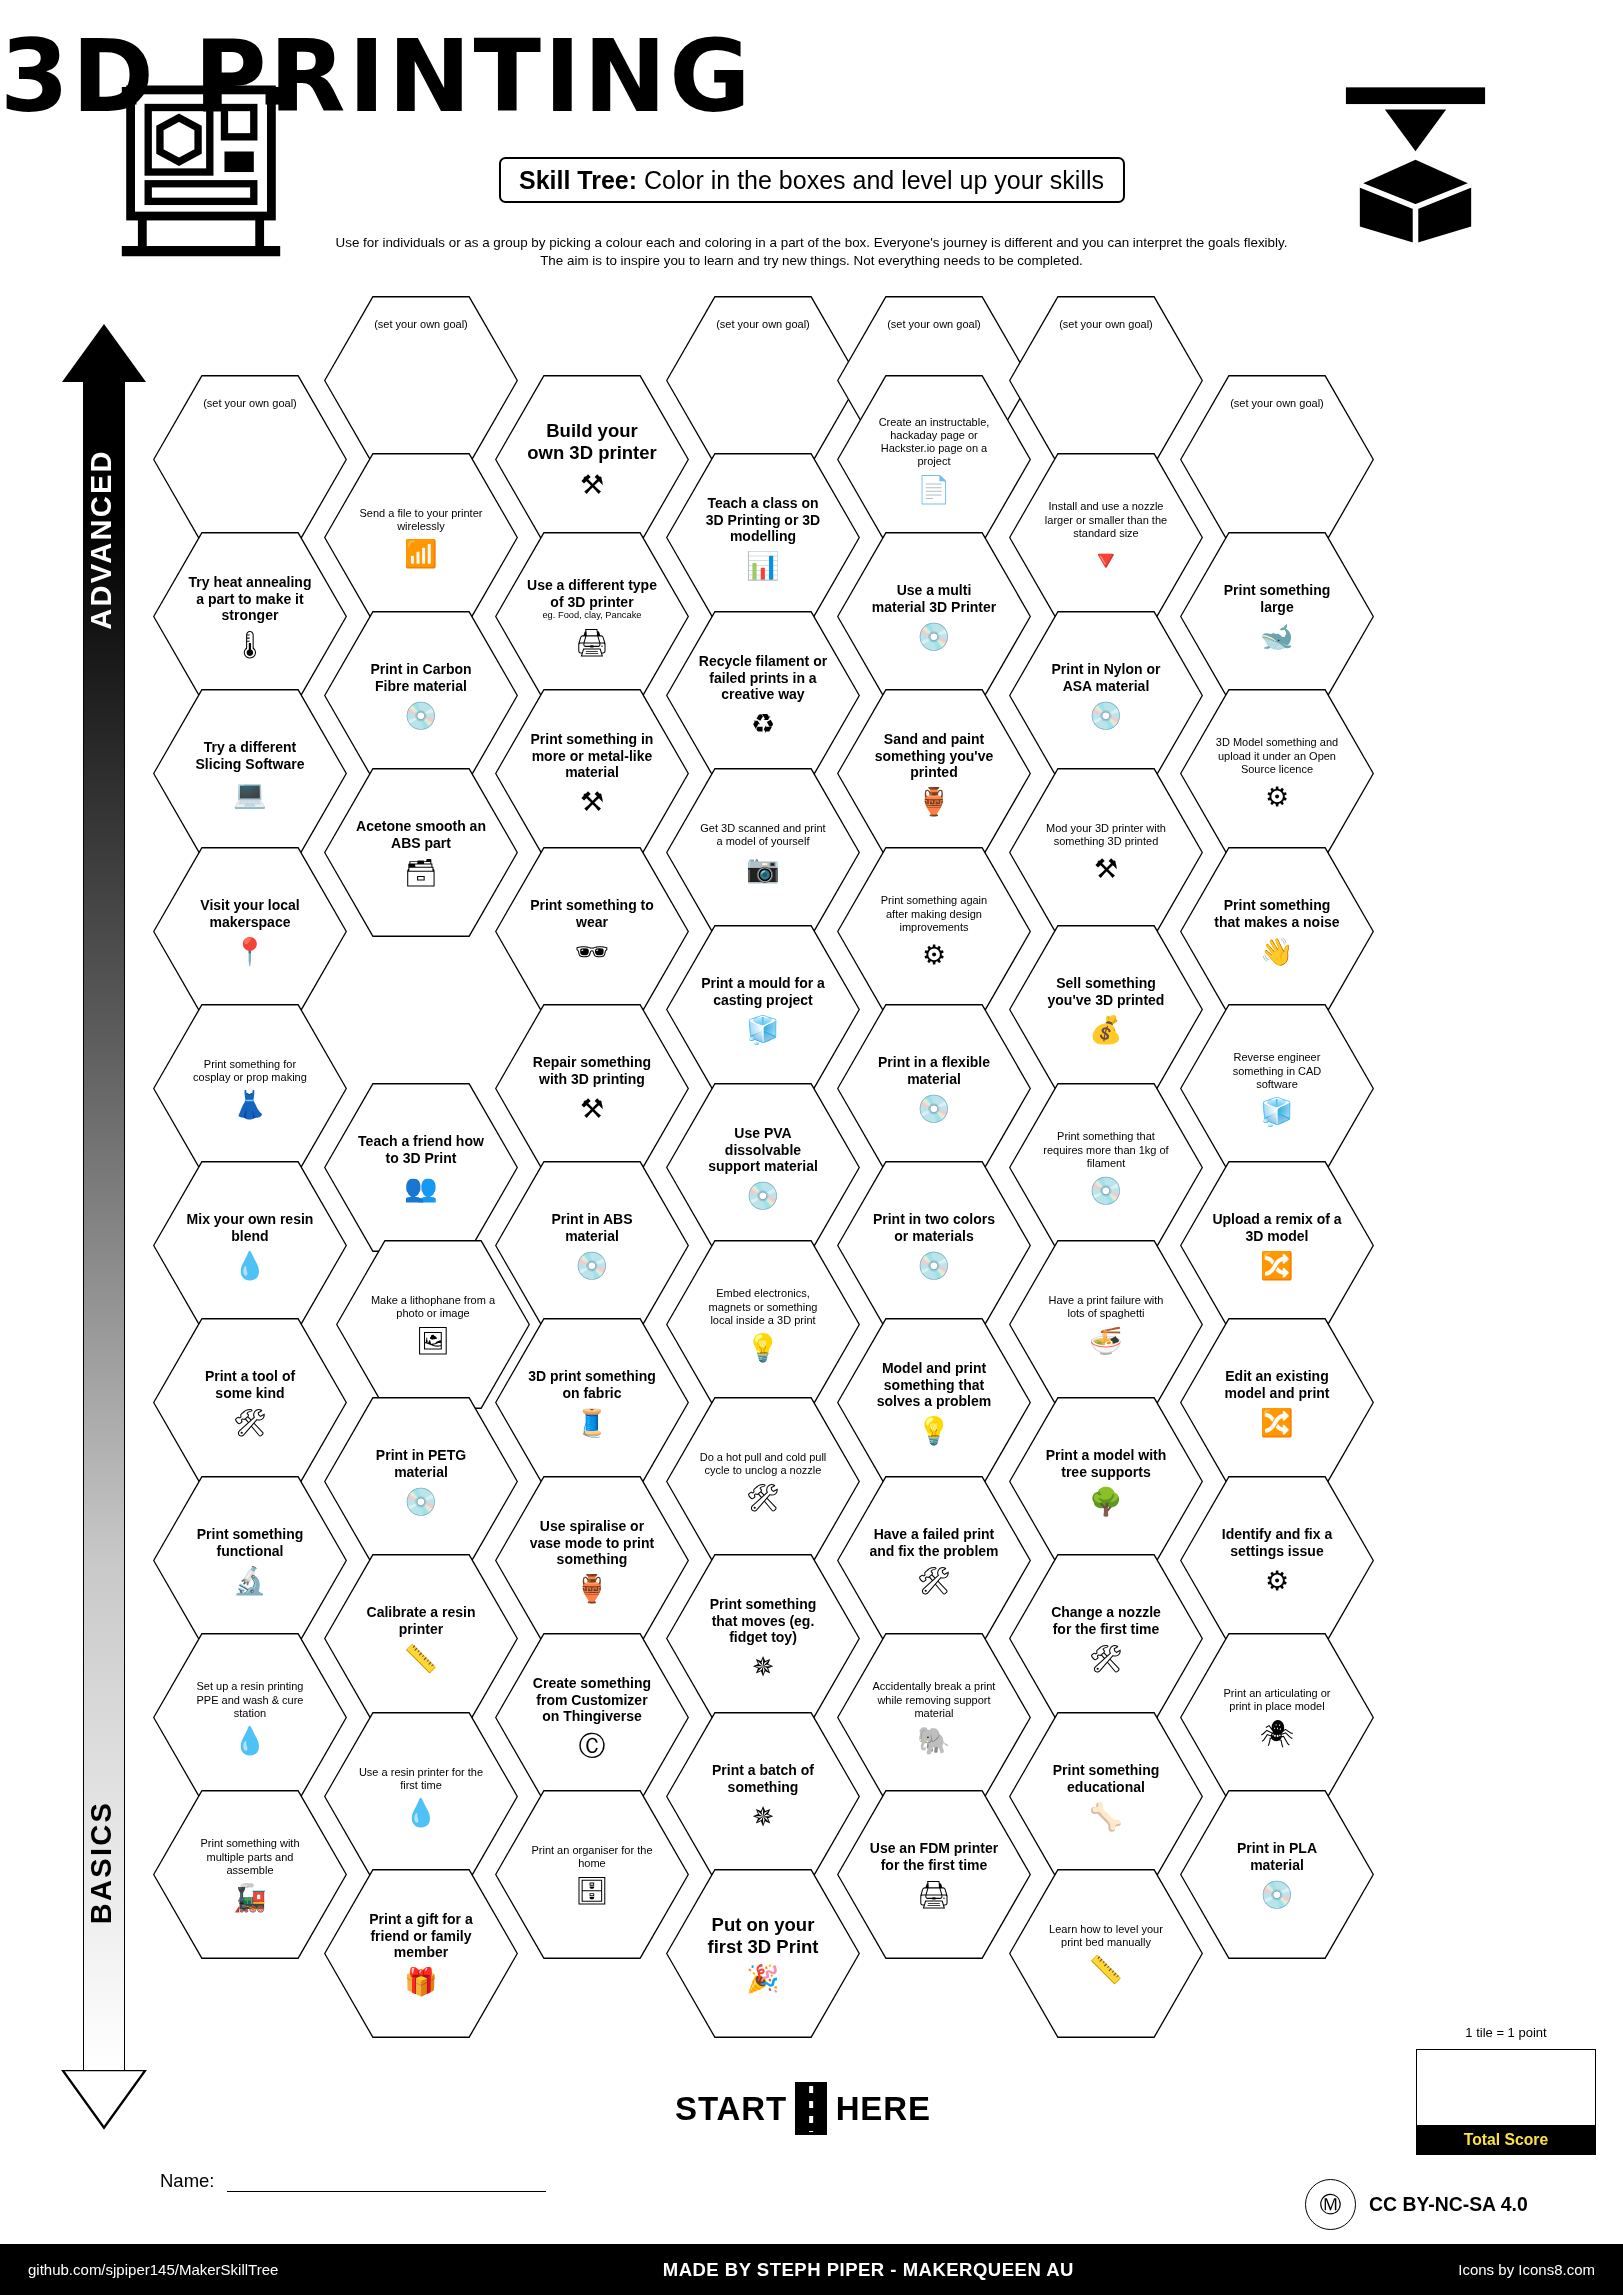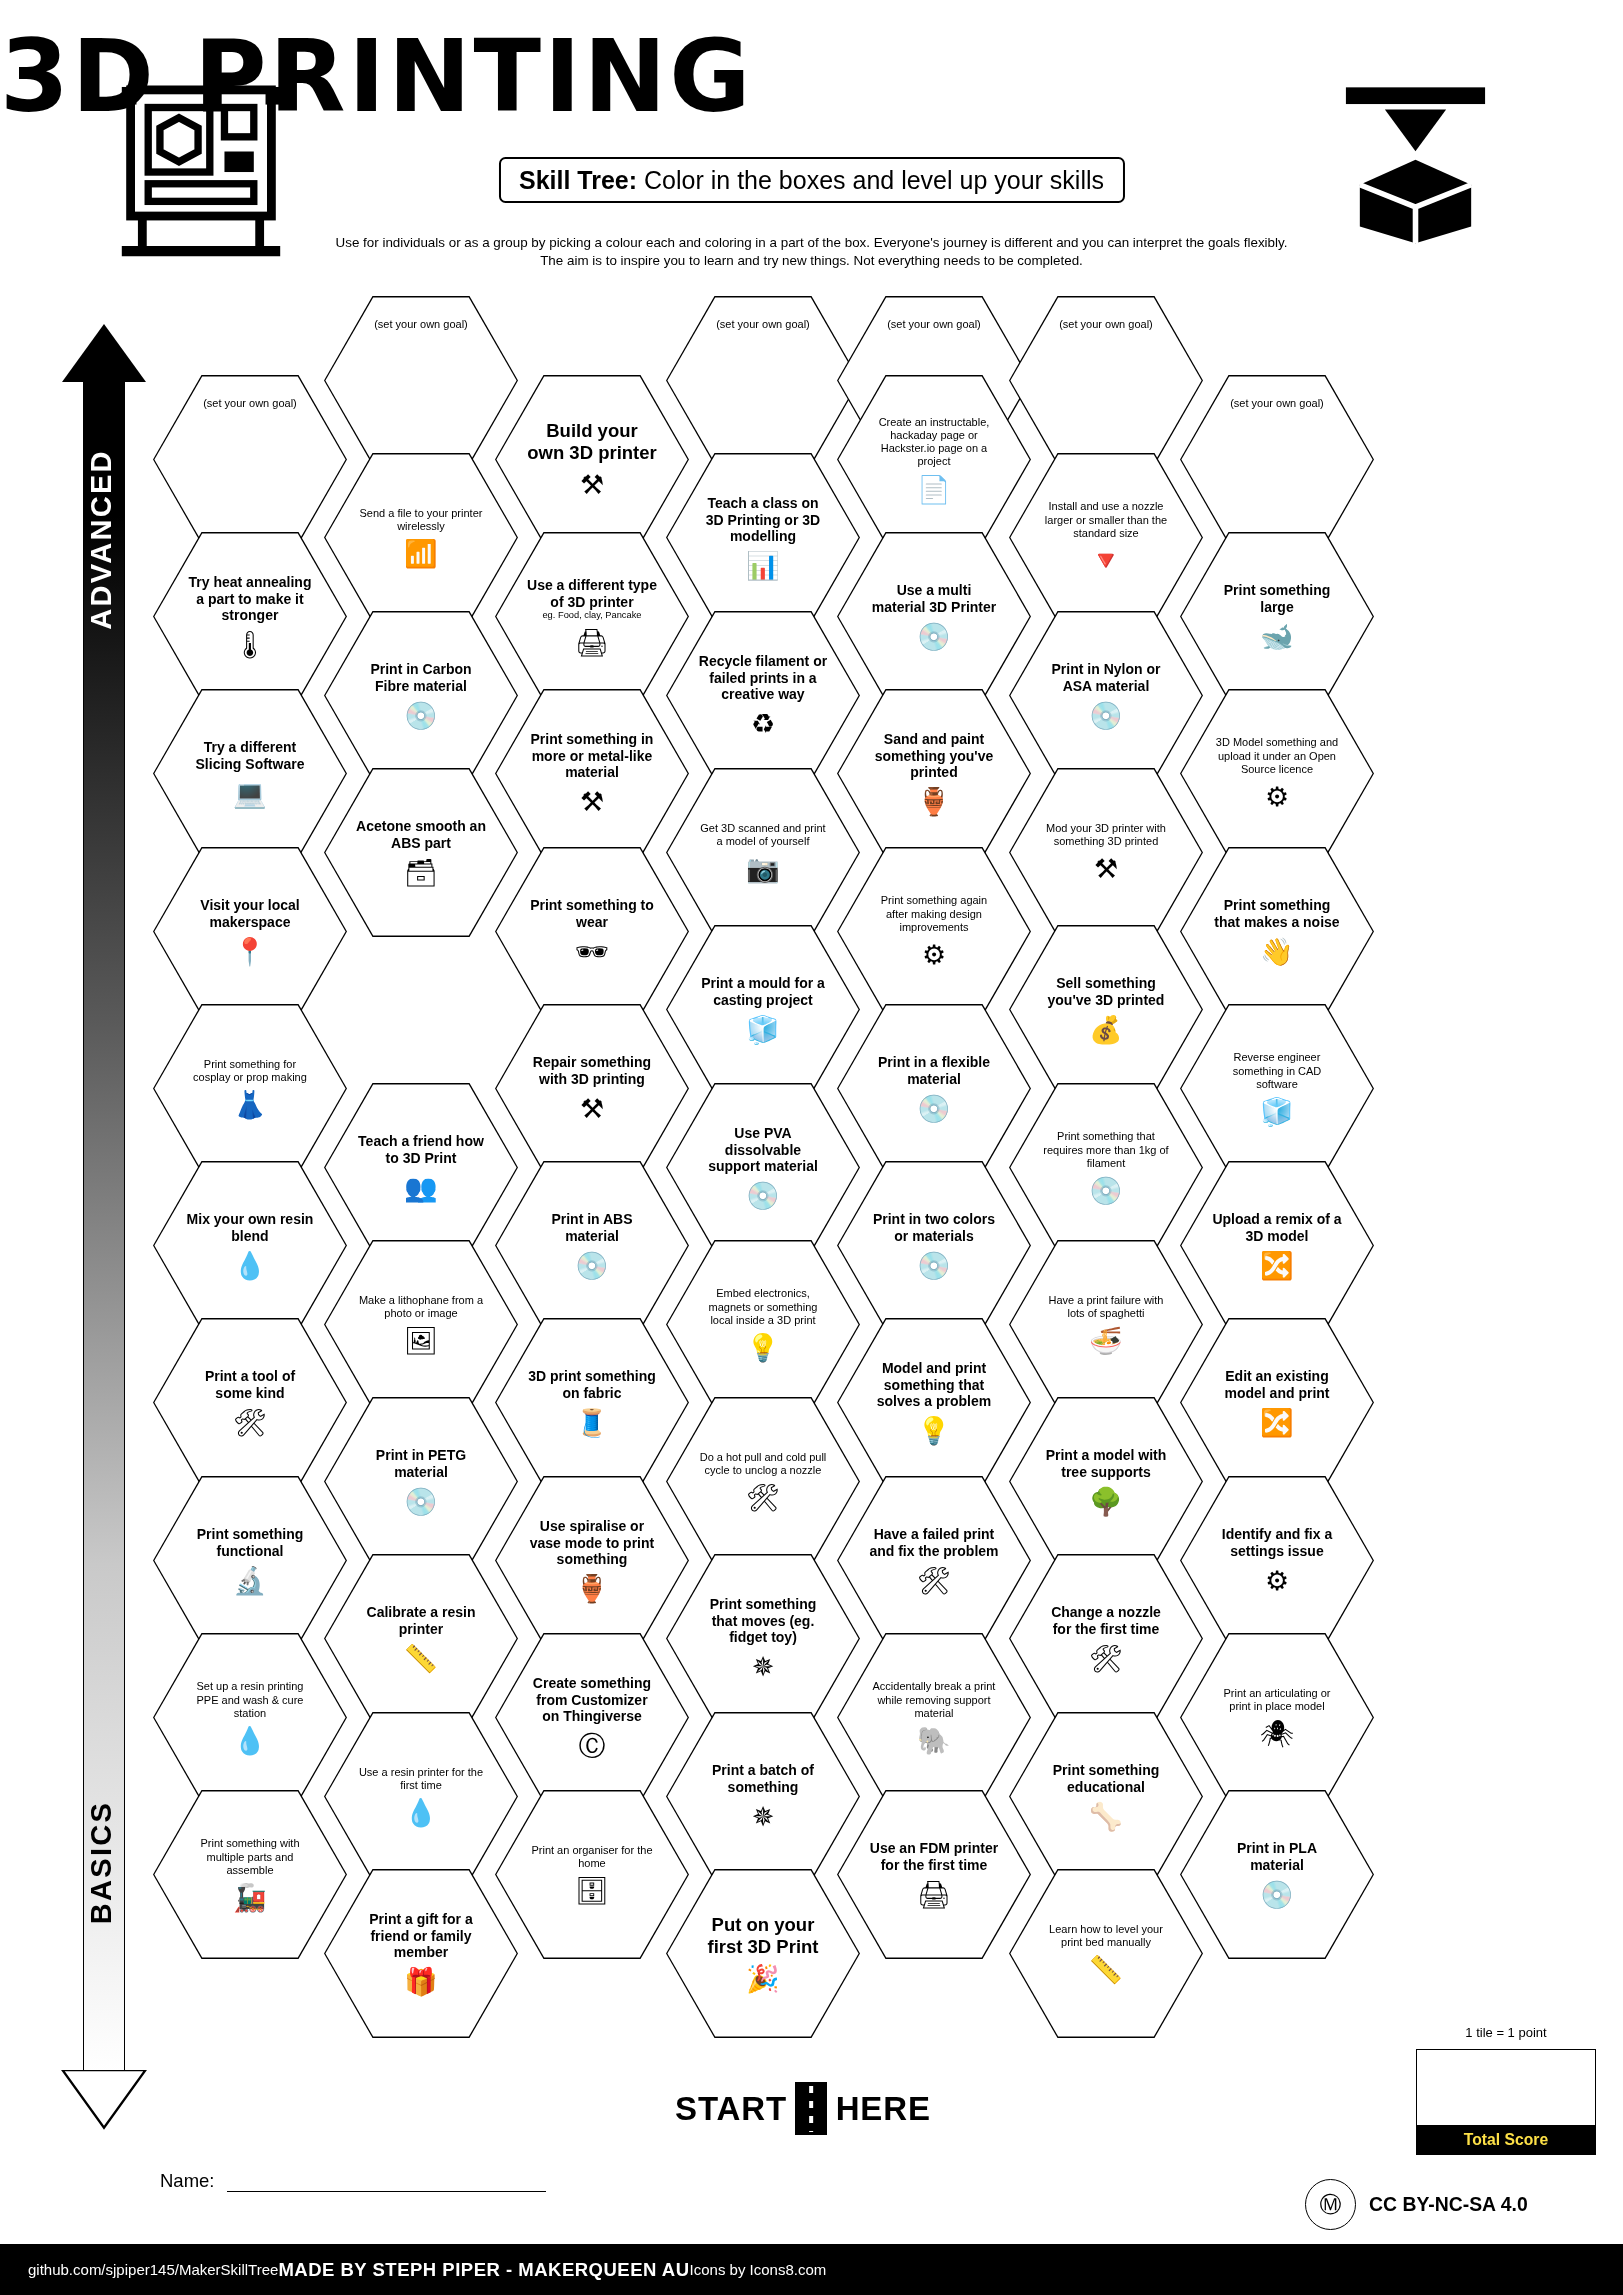--- a/index.html
+++ b/index.html
@@ -134,21 +134,21 @@
     border:1.9px solid #000; border-radius:50%;
     display:flex; align-items:center; justify-content:center; font-size:22px;
   }
   #cc-text {
     position:absolute; left:1369px; top:2193px; font-size:19.4px; font-weight:bold;
   }
 
   #footer {
     position:absolute; left:0; bottom:0; width:1623px; height:51px;
     background:#000; color:#fff;
-    display:flex; align-items:center; 
+    display:flex; align-items:center; justify-content:space-between;
     padding:0 28px;
     font-size:15px;
   }
   #footer .center { font-size:18.5px; font-weight:bold; letter-spacing:0.5px; }
 </style>
 </head>
 <body>
 
 <div id="header">
 
@@ -275,21 +275,21 @@
         <div class="label">Acetone smooth an ABS part</div>
         <div class="ico">🗃</div>
       </div>
     </div>
     <div class="hex" style="left: 324px; top: 1083px;">
       <div class="hex-inner">
         <div class="label">Teach a friend how to 3D Print</div>
         <div class="ico">👥</div>
       </div>
     </div>
-    <div class="hex" style="left: 324px; top: 1240px;">
+    <div class="hex" style="left: 336px; top: 1240px;">
       <div class="hex-inner">
         <div class="label small">Make a lithophane from a photo or image</div>
         <div class="ico">🖼</div>
       </div>
     </div>
     <div class="hex" style="left: 324px; top: 1397px;">
       <div class="hex-inner">
         <div class="label">Print in PETG material</div>
         <div class="ico">💿</div>
       </div>

